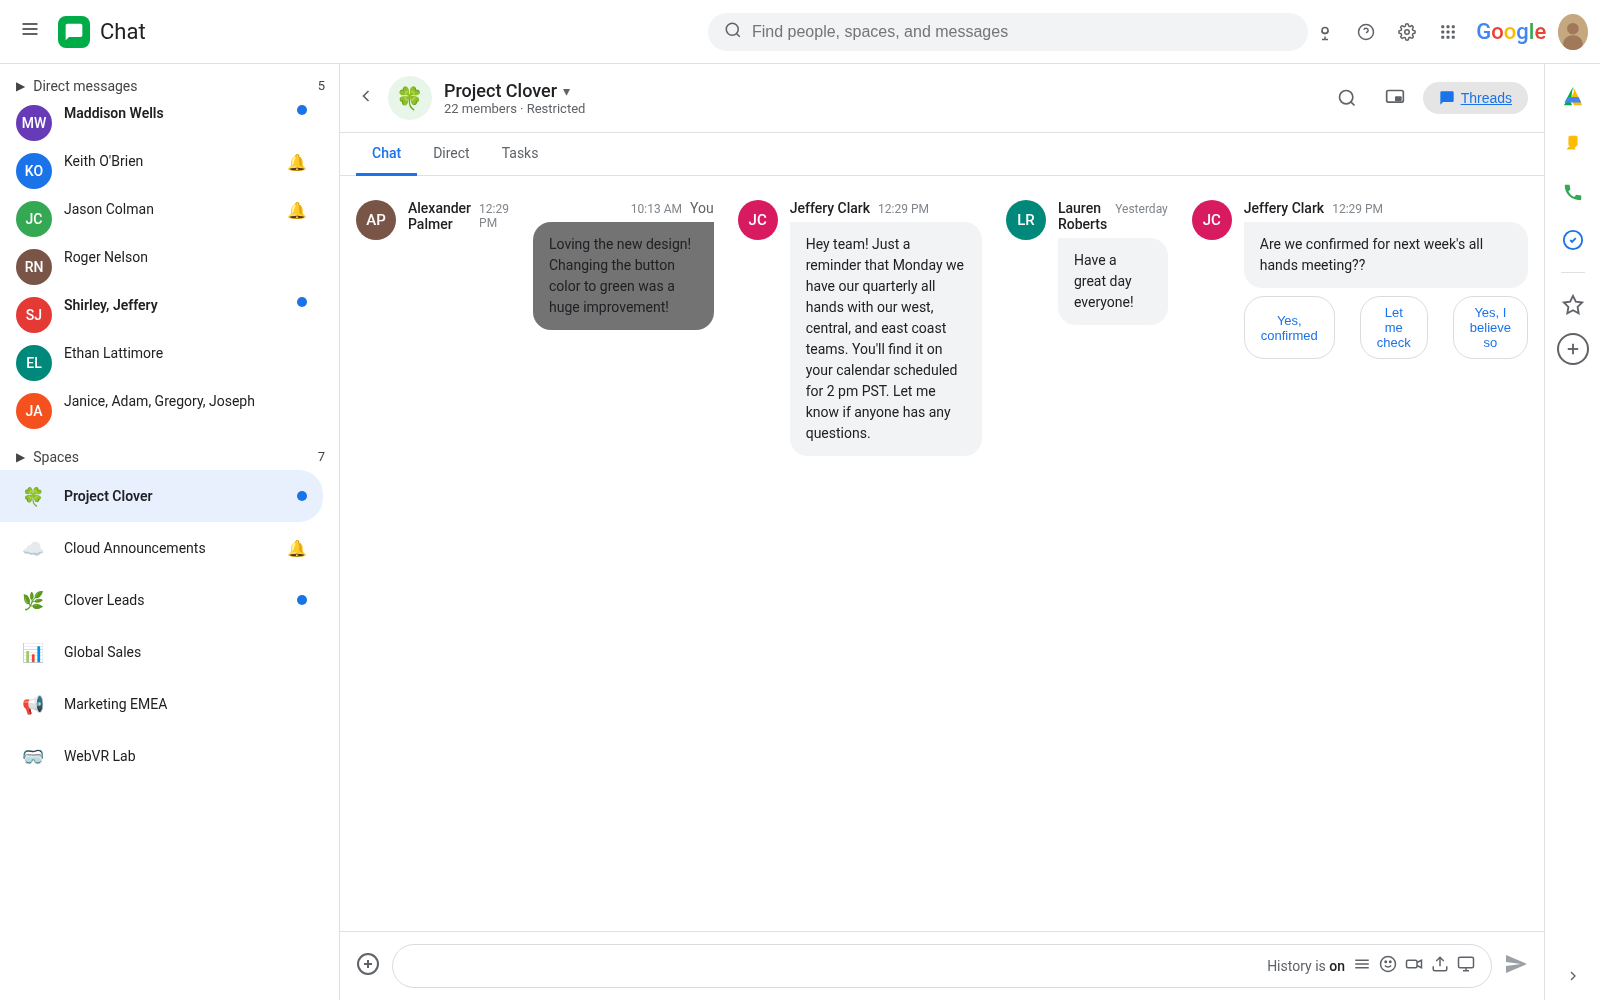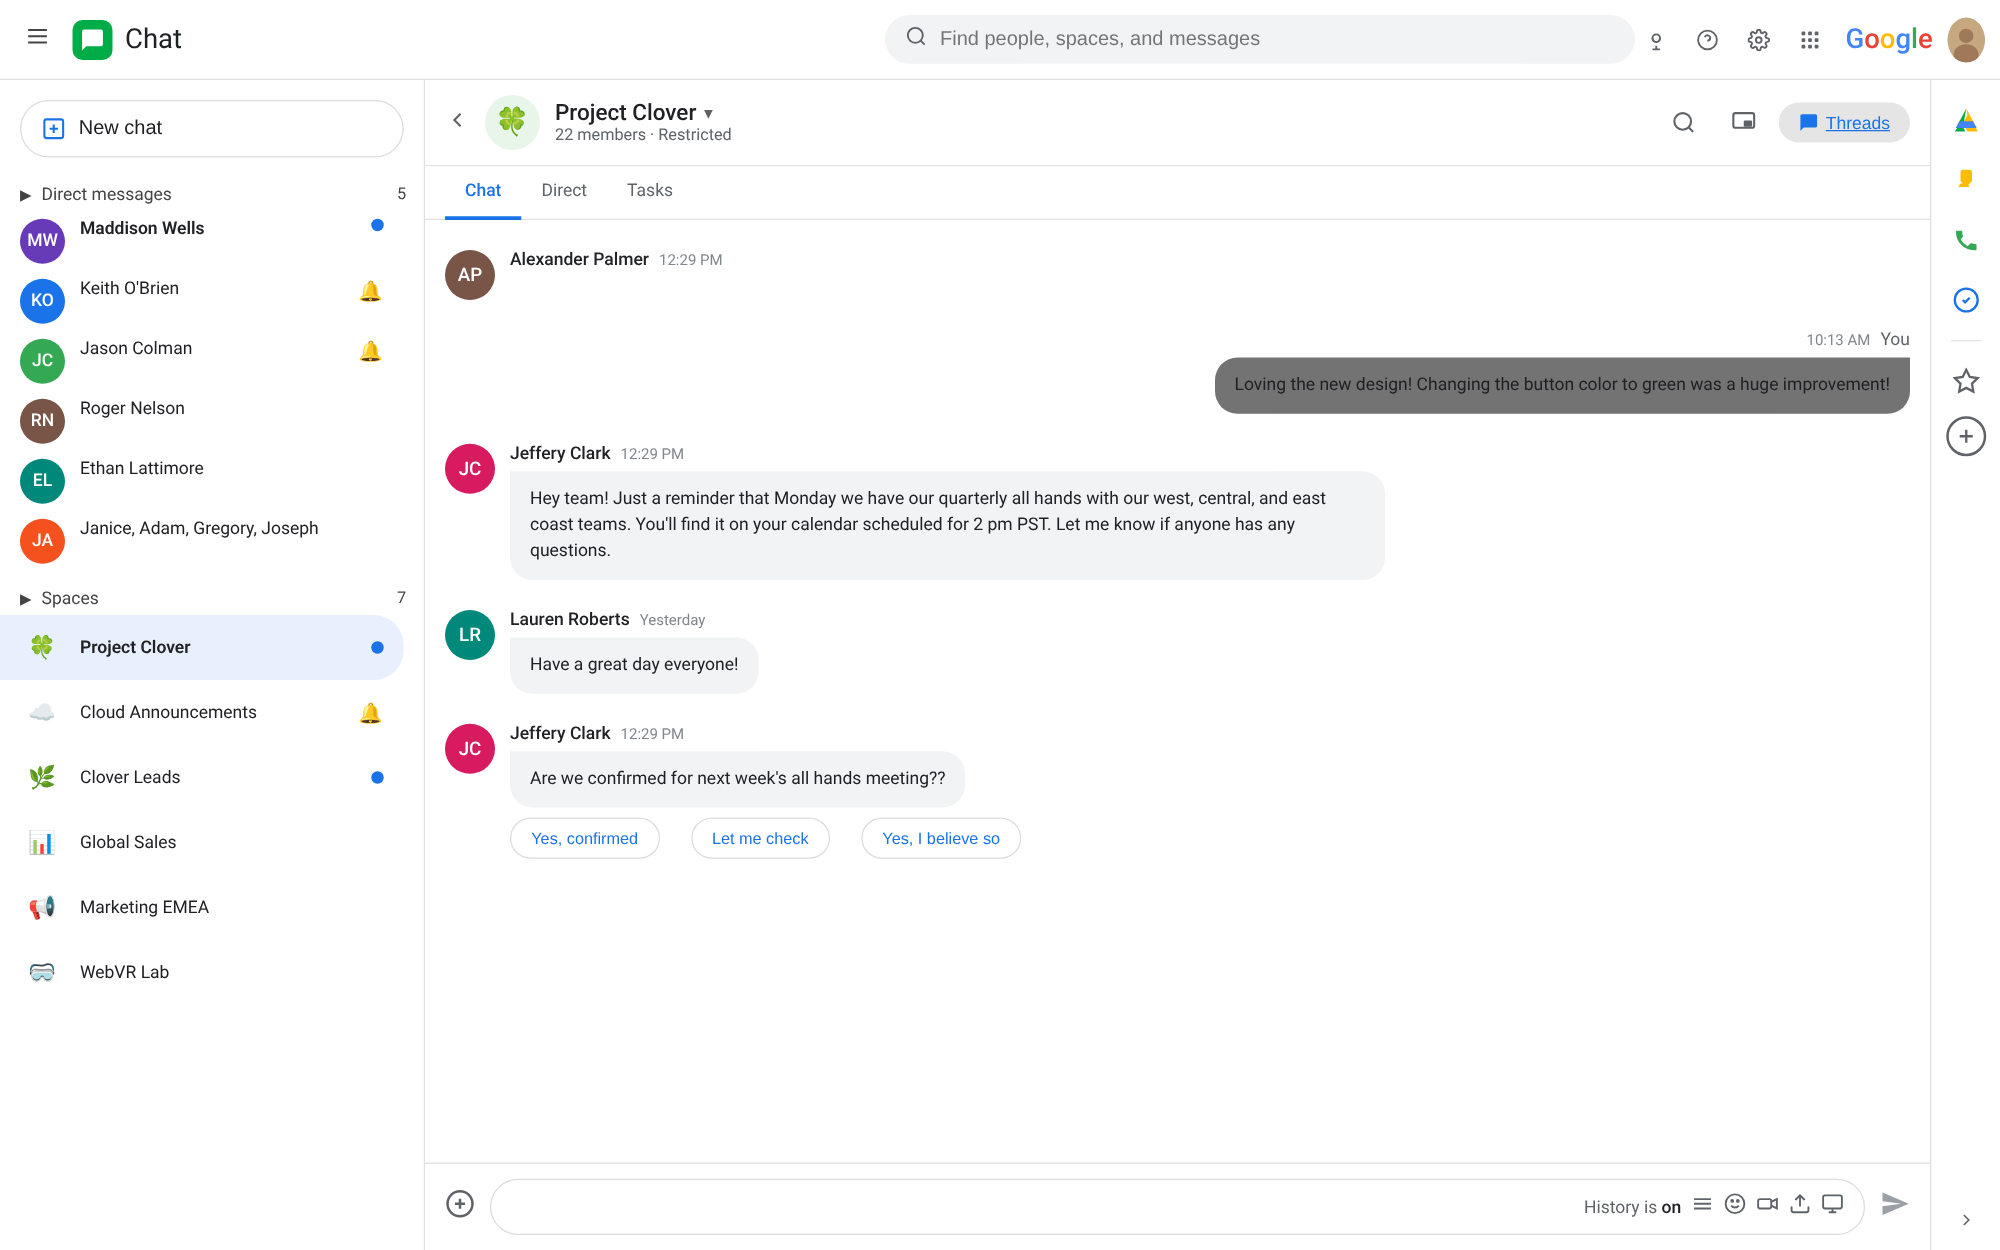--- a/index.html
+++ b/index.html
@@ -91,21 +91,21 @@
     }
     .tab-item {
       padding: 12px 16px; font-size: 14px; color: #5f6368; cursor: pointer;
       border-bottom: 3px solid transparent; margin-bottom: -1px;
     }
     .tab-item.active { color: #1a73e8; border-bottom-color: #1a73e8; font-weight: 500; }
 
     
     .messages-area {
       flex: 1; overflow-y: auto; padding: 24px 16px; background: #fff;
-      display: flex; flex-direction: column; gap: 24px;
+      display: flex; flex-direction: row; gap: 24px;
     }
     .message-group { display: flex; align-items: flex-start; gap: 12px; }
     .msg-avatar { width: 40px; height: 40px; border-radius: 50%; flex-shrink: 0; display: flex; align-items: center; justify-content: center; font-size: 15px; font-weight: 500; color: #fff; }
     .msg-content { flex: 1; }
     .msg-header { display: flex; align-items: baseline; gap: 8px; margin-bottom: 6px; }
     .msg-sender { font-size: 14px; font-weight: 500; color: #202124; }
     .msg-time { font-size: 12px; color: #80868b; }
     .msg-bubble {
       background: #f1f3f4; border-radius: 0 18px 18px 18px;
       padding: 12px 16px; font-size: 14px; color: #202124; line-height: 1.5;
@@ -242,28 +242,20 @@
         <circle cx="18" cy="14" r="7" fill="#a0785a"></circle>
         <ellipse cx="18" cy="32" rx="12" ry="10" fill="#a0785a"></ellipse>
       </svg>
     </div>
   </div>
 </div>
 
 <div class="main-layout">
 
   <div class="sidebar">
-    <button class="new-chat-btn">
-      <svg width="20" height="20" viewBox="0 0 24 24" fill="none" stroke="#1a73e8" stroke-width="2">
-        <rect x="3" y="3" width="18" height="18" rx="2"></rect>
-        <line x1="12" y1="8" x2="12" y2="16"></line>
-          <line x1="8" y1="12" x2="16" y2="12"></line>
-      </svg>
-      <span>New chat</span>
-    </button>
 
     <div class="section-header">
       <span class="section-toggle">▶</span>
       <span class="section-title">Direct messages</span>
       <span class="section-badge">5</span>
     </div>
 
     <div class="contact-item">
       <div class="contact-avatar av-purple">MW</div>
       <span class="contact-name bold">Maddison Wells</span>
@@ -275,20 +267,25 @@
       <span class="contact-bell">🔔</span>
     </div>
     <div class="contact-item">
       <div class="contact-avatar av-green">JC</div>
       <span class="contact-name">Jason Colman</span>
       <span class="contact-bell">🔔</span>
     </div>
     <div class="contact-item">
       <div class="contact-avatar av-brown">RN</div>
       <span class="contact-name">Roger Nelson</span>
+    </div>
+    <div class="contact-item">
+      <div class="contact-avatar av-red">SJ</div>
+      <span class="contact-name bold">Shirley, Jeffery</span>
+      <div class="contact-badge"></div>
     </div>
     <div class="contact-item">
       <div class="contact-avatar av-teal">EL</div>
       <span class="contact-name">Ethan Lattimore</span>
     </div>
     <div class="contact-item">
       <div class="contact-avatar av-orange">JA</div>
       <span class="contact-name">Janice, Adam, Gregory, Joseph</span>
     </div>
 

